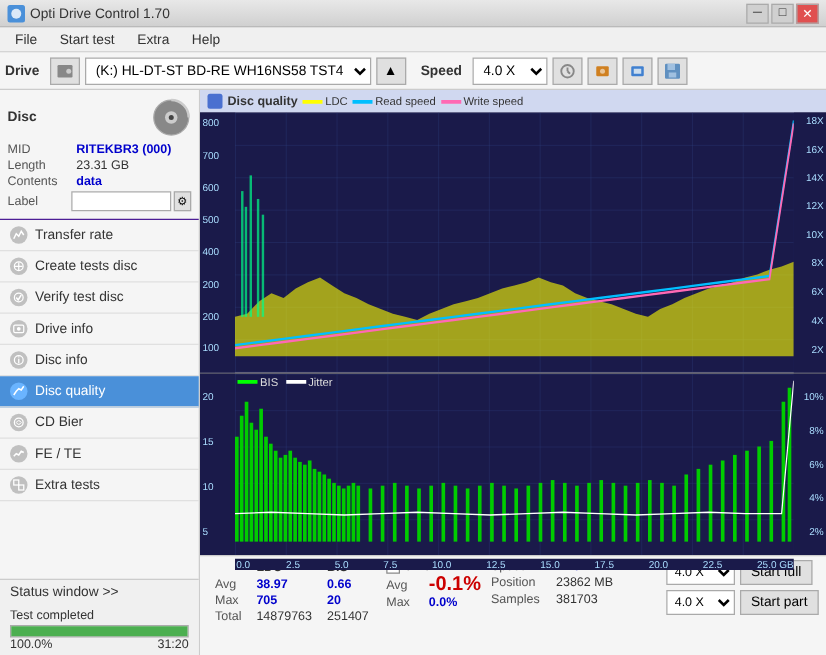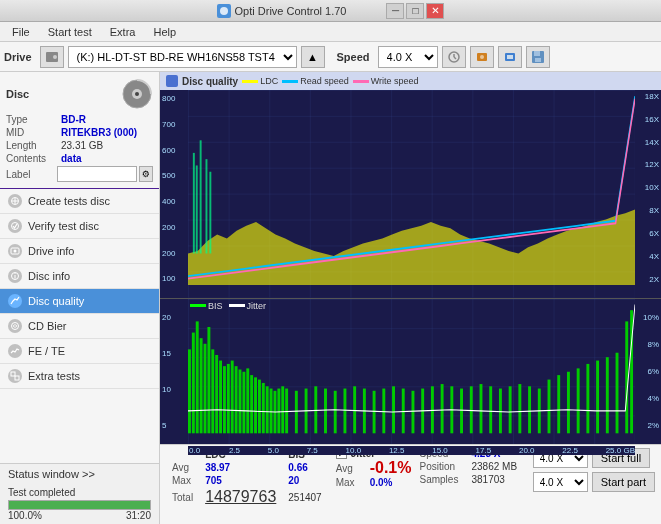--- a/index.html
+++ b/index.html
@@ -4,21 +4,21 @@
   <style>
     * { box-sizing: border-box; margin: 0; padding: 0; }
     body { font-family: 'Segoe UI', Tahoma, sans-serif; font-size: 11px; background: #f0f0f0; width: 661px; height: 524px; overflow: hidden; }
 
     
     .titlebar {
       background: linear-gradient(to bottom, #e8e8e8, #d0d0d0);
       height: 22px;
       display: flex;
       align-items: center;
-      justify-content: center;
+      justify-content: space-between;
       padding: 0 6px;
       border-bottom: 1px solid #aaa;
       gap: 40px;
     }
     .titlebar-left { display: flex; align-items: center; gap: 4px; }
     .titlebar-icon { width: 14px; height: 14px; background: #4a90d9; border-radius: 2px; display: flex; align-items: center; justify-content: center; }
     .titlebar-title { font-size: 11px; color: #333; }
     .titlebar-controls { display: flex; gap: 2px; }
     .titlebar-btn {
       width: 18px; height: 16px; background: #d0d0d0; border: 1px solid #aaa;
@@ -298,43 +298,47 @@
       <div class="disc-header">
         <span class="disc-title">Disc</span>
         <svg width="32" height="32" viewBox="0 0 32 32">
           <circle cx="16" cy="16" r="14" fill="#888" stroke="#aaa" stroke-width="1"></circle>
           <circle cx="16" cy="16" r="5" fill="#ccc"></circle>
           <circle cx="16" cy="16" r="2" fill="#444"></circle>
           <path d="M16 2 A14 14 0 0 1 30 16" stroke="#ccc" stroke-width="2" fill="none"></path>
         </svg>
       </div>
       <div class="disc-row">
-        <span class="disc-key">Type</span>
-        <span class="disc-val">BD-R</span>
-      </div>
-      <div class="disc-row">
         <span class="disc-key">MID</span>
         <span class="disc-val">RITEKBR3 (000)</span>
       </div>
       <div class="disc-row">
         <span class="disc-key">Length</span>
         <span class="disc-val-black">23.31 GB</span>
       </div>
       <div class="disc-row">
         <span class="disc-key">Contents</span>
         <span class="disc-val">data</span>
       </div>
       <div class="label-row">
         <span class="disc-key">Label</span>
         <input class="label-input" type="text" value="" style="">
         <div class="label-btn">⚙</div>
       </div>
     </div>
 
     <div class="nav-items">
+      <div class="nav-item">
+        <div class="nav-icon">
+          <svg width="10" height="10" viewBox="0 0 10 10">
+              <polyline points="1,8 3,4 5,6 7,2 9,5" stroke="white" stroke-width="1.2" fill="none"></polyline>
+            </svg>
+        </div>
+        <span>Transfer rate</span>
+      </div>
       <div class="nav-item">
         <div class="nav-icon">
           <svg width="10" height="10" viewBox="0 0 10 10">
               <circle cx="5" cy="5" r="3.5" stroke="white" stroke-width="1" fill="none"></circle>
               <line x1="5" y1="2" x2="5" y2="8" stroke="white" stroke-width="1"></line>
               <line x1="2" y1="5" x2="8" y2="5" stroke="white" stroke-width="1"></line>
             </svg>
         </div>
         <span>Create tests disc</span>
       </div>
@@ -641,21 +645,21 @@
               <td class="val-blue">38.97</td>
               <td class="val-blue">0.66</td>
             </tr>
             <tr>
               <td class="lbl">Max</td>
               <td class="val-blue">705</td>
               <td class="val-blue">20</td>
             </tr>
             <tr>
               <td class="lbl">Total</td>
-              <td style="font-size:16px;color:#333;padding:1px 6px;text-decoration:underline;">14879763</td>
+              <td style="font-size:10px;color:#333;padding:1px 6px;">14879763</td>
               <td style="font-size:10px;color:#333;padding:1px 6px;">251407</td>
             </tr>
           </tbody>
             </table>
         </div>
 
         <div class="jitter-section">
           <div class="jitter-row">
             <div class="checkbox-sq">
               <span class="checkmark">✓</span>

